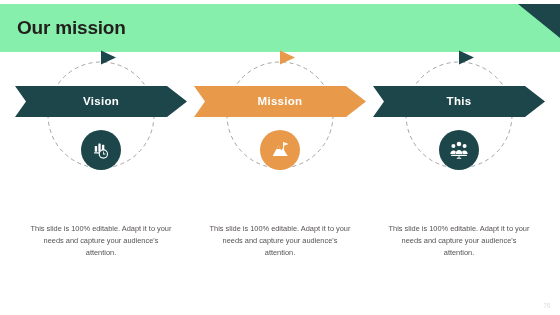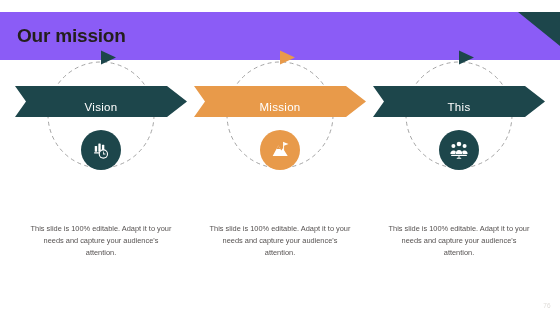--- a/index.html
+++ b/index.html
@@ -11,23 +11,23 @@
   }
   .slide{
     position:relative;
     width:560px;height:315px;
     background:#ffffff;
     overflow:hidden;
   }
 
   
   .header{
-    position:absolute;left:0;top:12px;
+    position:absolute;left:0;top:4px;
     width:560px;height:48px;
-    background:#8b5cf6;
+    background:#86efac;
     overflow:hidden;
   }
   .header-corner{
     position:absolute;right:0;top:0;
     width:70px;height:34px;
     overflow:hidden;
   }
   .header-title{
     position:absolute;left:17px;top:13px;
     font-size:19px;
@@ -58,25 +58,25 @@
   }
   .graphic svg{position:absolute;left:0;top:0;}
 
   .ribbon{
     position:absolute;
     left:7px;top:38px;
     width:172px;height:31px;
   }
   .ribbon svg{position:absolute;left:0;top:0;}
   .ribbon-label{
-    position:absolute;left:0;top:11px;
+    position:absolute;left:0;top:5px;
     width:172px;height:19px;
     display:flex;align-items:center;justify-content:center;
     font-size:11.5px;
-    font-weight:normal;
+    font-weight:bold;
     color:#ffffff;
     letter-spacing:0.3px;
   }
 
   .icon-badge{
     position:absolute;
     left:73px;top:82px;
     width:40px;height:40px;
     border-radius:50%;
     display:flex;align-items:center;justify-content:center;

